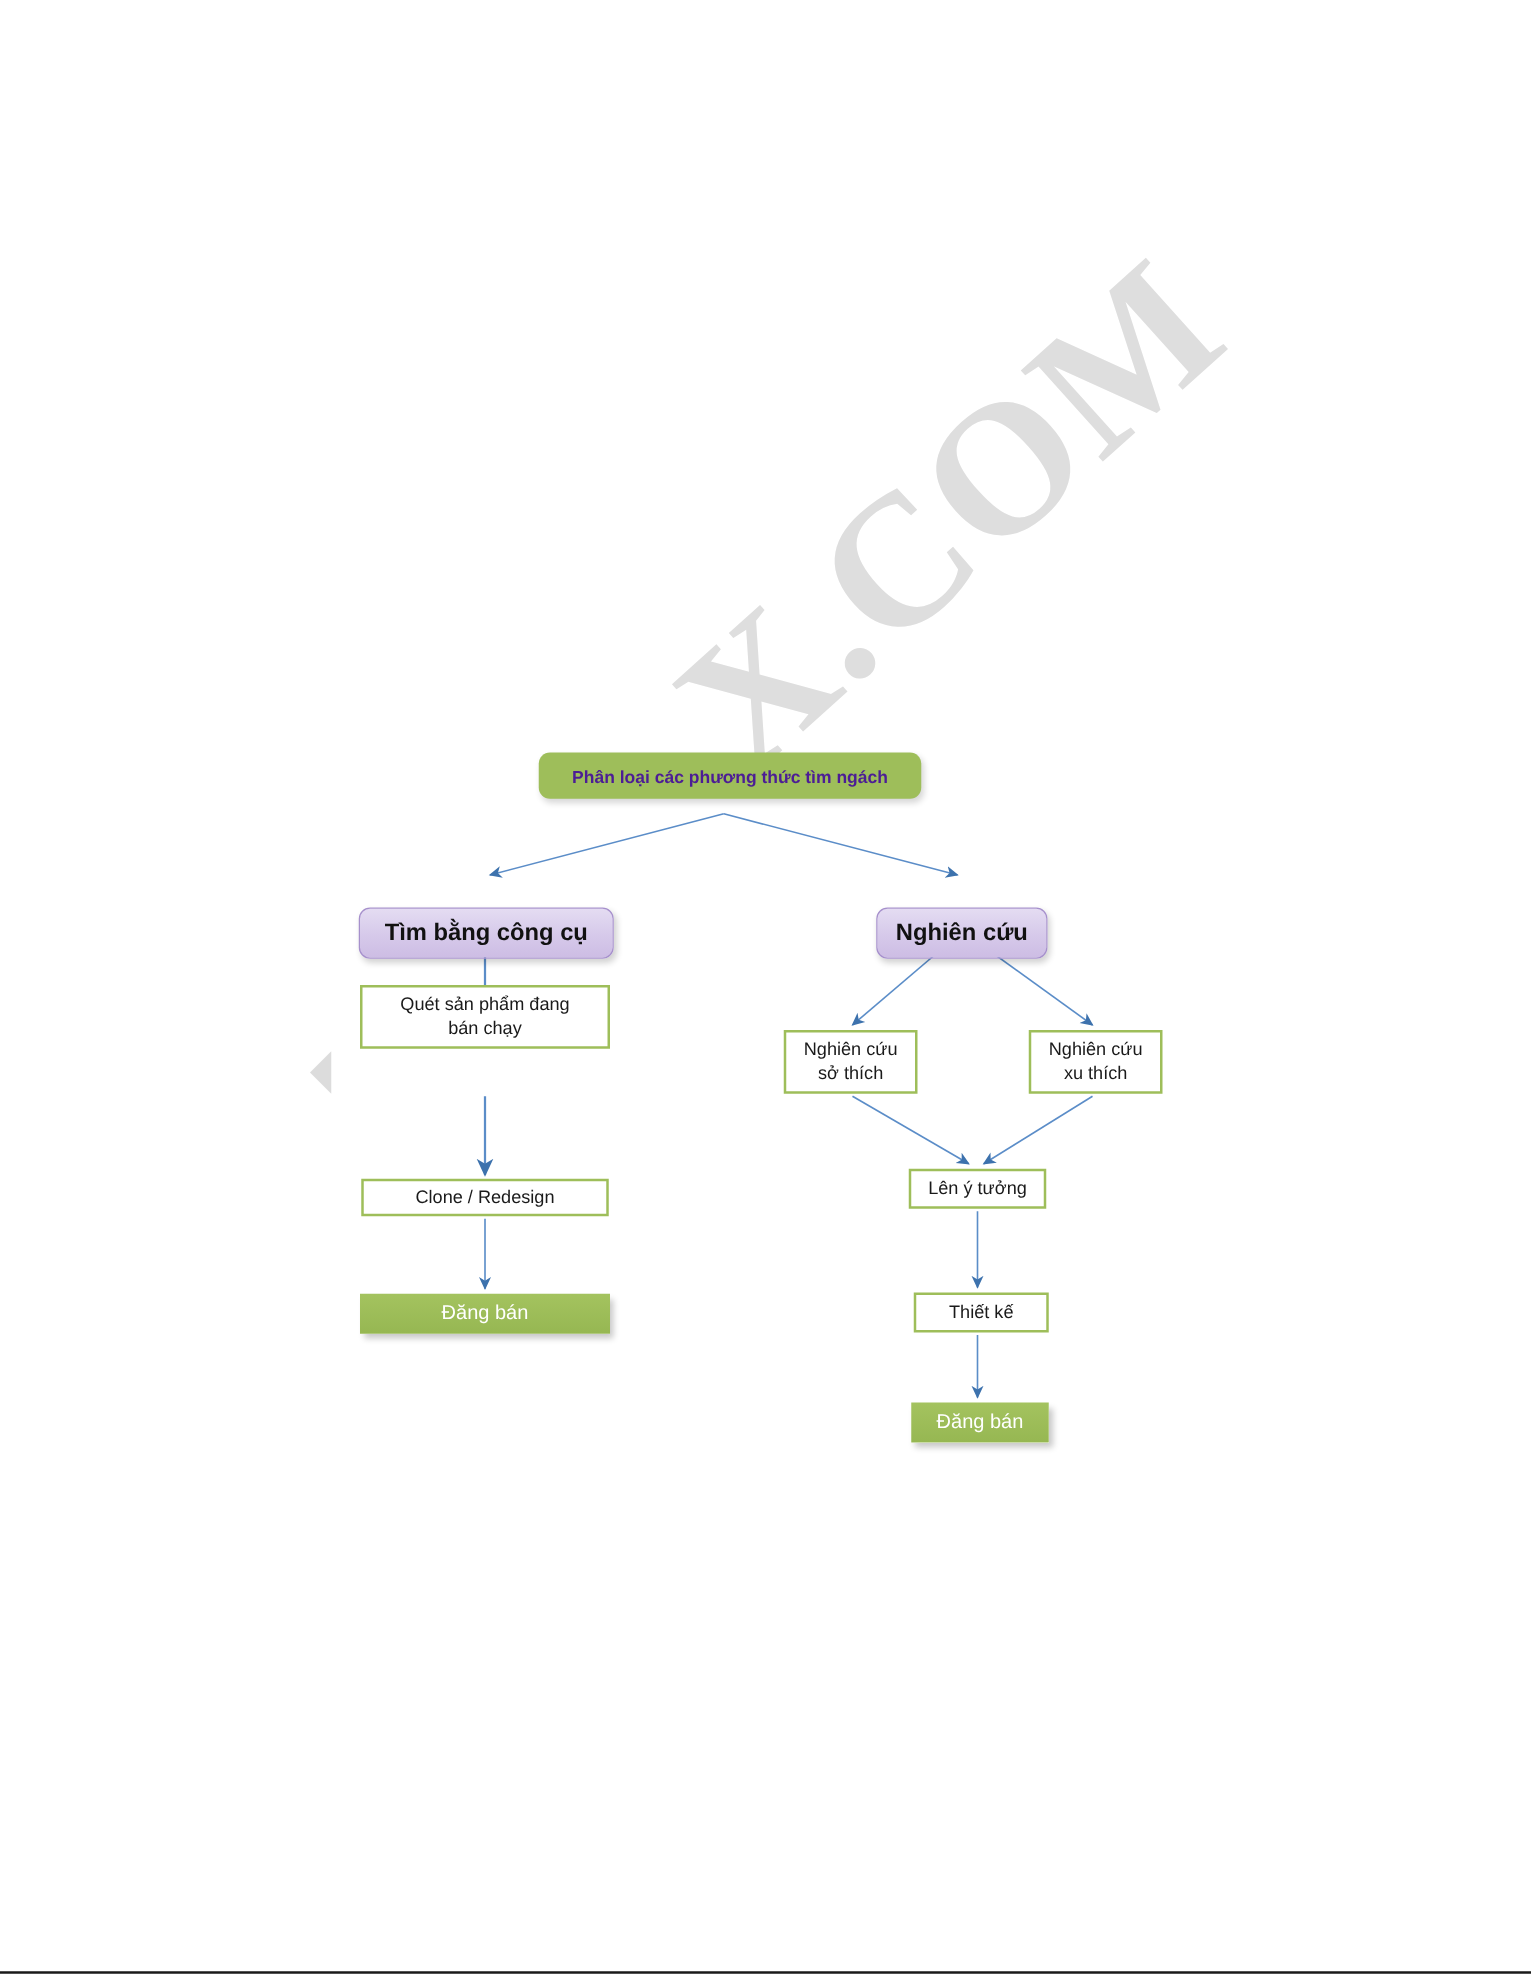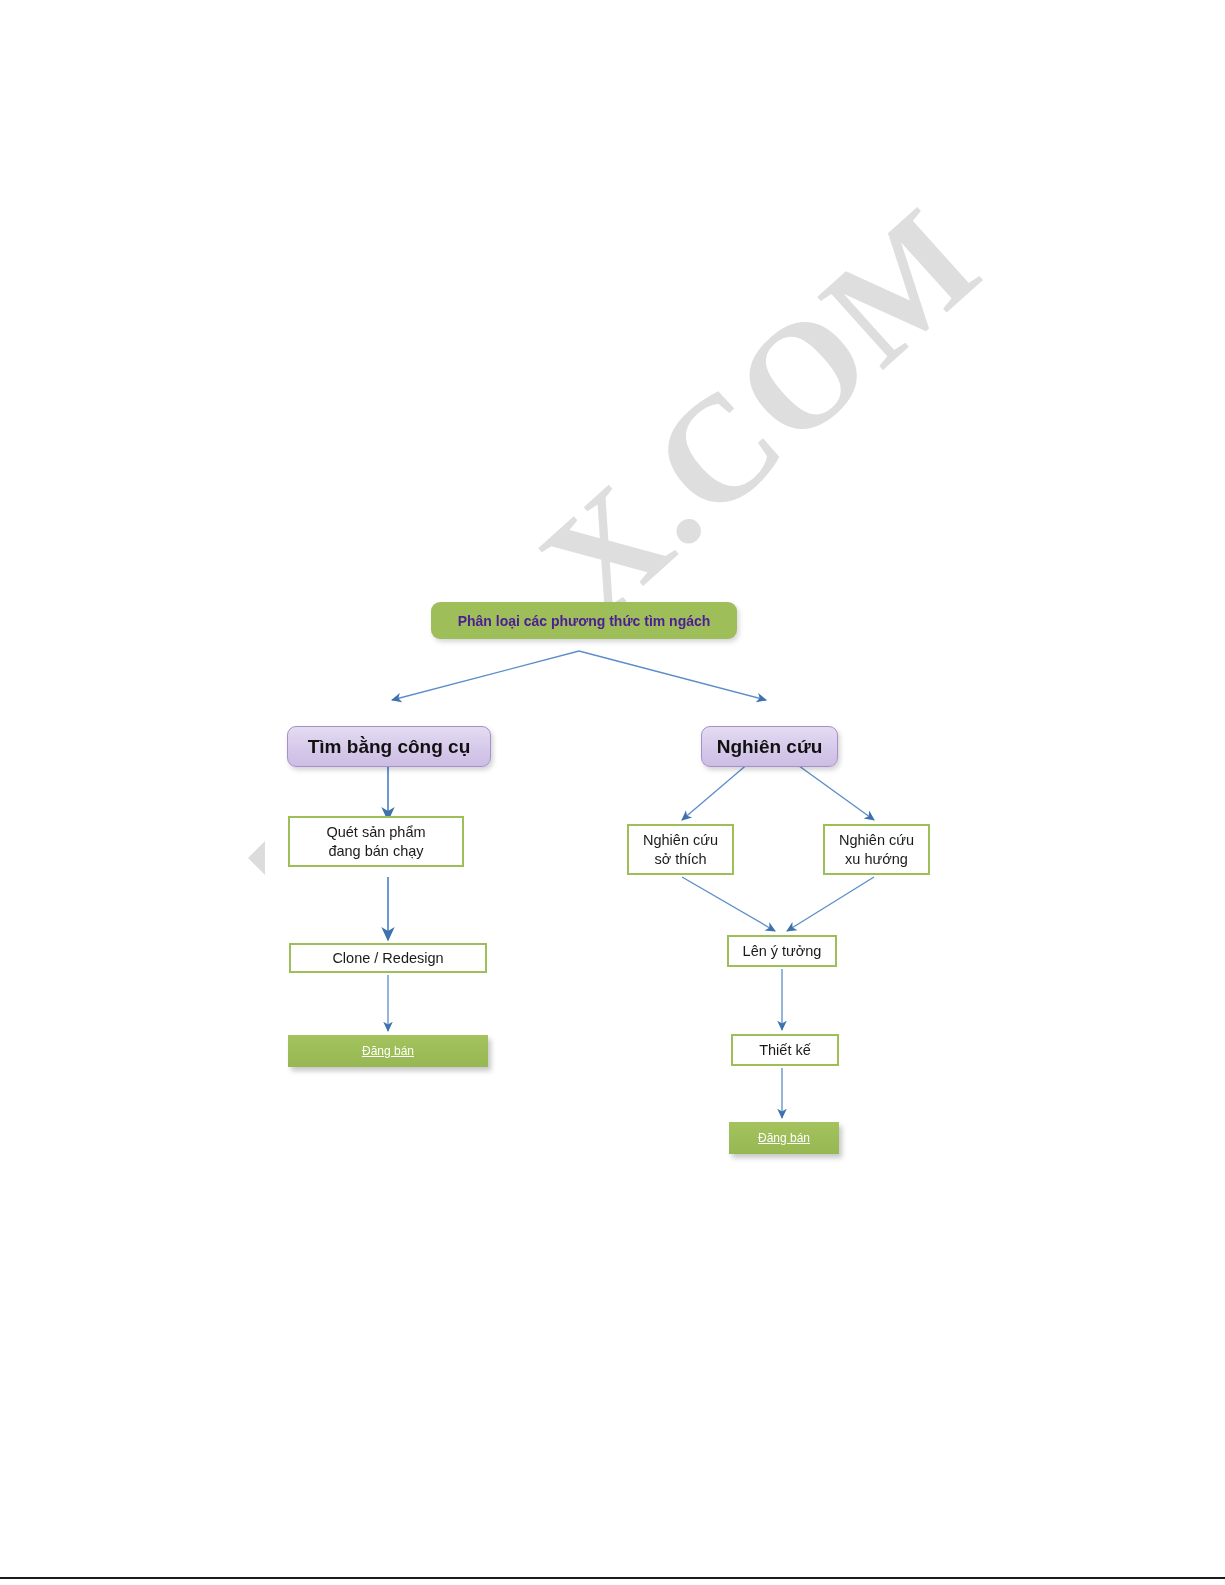--- a/index.html
+++ b/index.html
@@ -92,23 +92,22 @@
     border: 2px solid #9ebe5a;
     color: #1a1a1a;
     font-size: 14.5px;
     line-height: 1.25;
   }
 
   
   .node-green {
     background: linear-gradient(180deg, #a4c35f 0%, #96b752 100%);
     color: #ffffff;
-    font-size: 12px;
+    font-size: 16px;
     box-shadow: 3px 4px 5px rgba(0,0,0,0.22);
-    text-decoration: underline;
   }
 
   #edges {
     position: absolute;
     left: 0;
     top: 0;
     width: 1225px;
     height: 1585px;
     pointer-events: none;
   }
@@ -146,29 +145,29 @@
       <path d="M782,1068 L782,1118"></path>
     </g>
   </svg>
 
   <div class="node node-root" style="left:431px; top:602px; width:306px; height:37px;">Phân loại các phương thức tìm ngách</div>
 
   <div class="node node-purple" style="left:287px; top:702px; width:204px; height:41px;">Tìm bằng công cụ</div>
 
   <div class="node node-purple" style="left:701px; top:702px; width:137px; height:41px;">Nghiên cứu</div>
 
-  <div class="node node-plain" style="left:288px; top:816px; width:176px; height:51px; padding:0 20px;">Quét sản phẩm đang bán chạy</div>
+  <div class="node node-plain" style="left:288px; top:788px; width:200px; height:51px; padding:0 20px;">Quét sản phẩm đang bán chạy</div>
 
   <div class="node node-plain" style="left:289px; top:943px; width:198px; height:30px;">Clone / Redesign</div>
 
   <div class="node node-green" style="left:288px; top:1035px; width:200px; height:32px;">Đăng bán</div>
 
   <div class="node node-plain" style="left:627px; top:824px; width:107px; height:51px; padding:0 6px;text-align:center;">Nghiên cứu sở thích</div>
 
-  <div class="node node-plain" style="left:823px; top:824px; width:107px; height:51px; padding:0 6px;">Nghiên cứu xu hướng</div>
+  <div class="node node-plain" style="left:823px; top:824px; width:107px; height:51px; padding:0 6px;">Nghiên cứu xu thích</div>
 
   <div class="node node-plain" style="left:727px; top:935px; width:110px; height:32px;">Lên ý tưởng</div>
 
   <div class="node node-plain" style="left:731px; top:1034px; width:108px; height:32px;">Thiết kế</div>
 
   <div class="node node-green" style="left:729px; top:1122px; width:110px; height:32px;">Đăng bán</div>
 
   <div id="page-bottom-rule"></div>
 
 </div>

